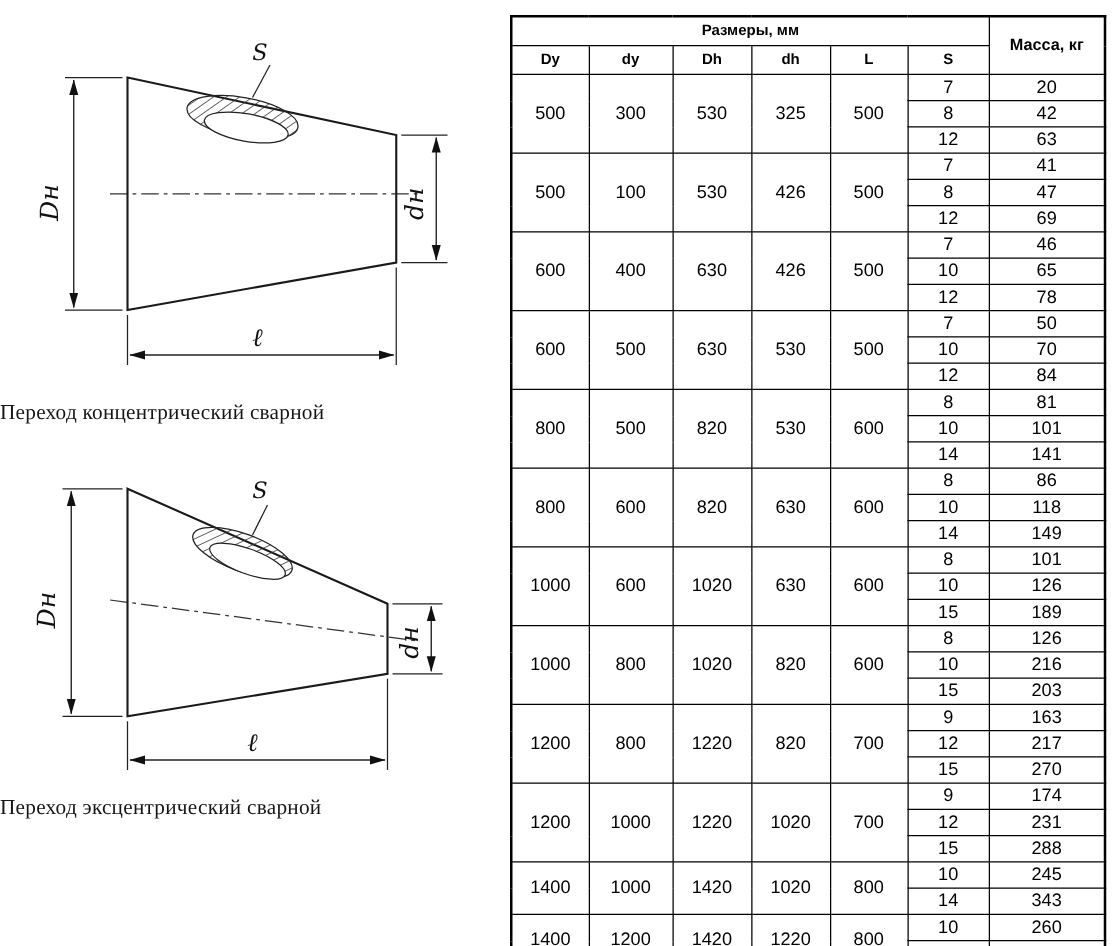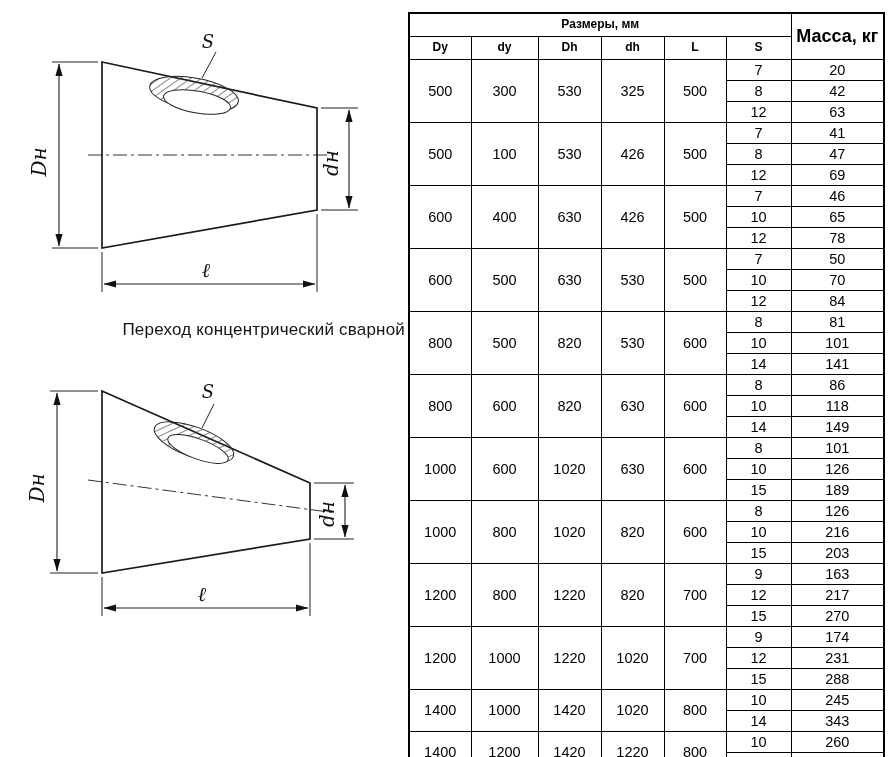--- a/index.html
+++ b/index.html
@@ -5,33 +5,33 @@
   html,body{margin:0;padding:0;background:#fff;}
   .page{
     position:relative;width:891px;height:757px;background:#ffffff;
     font-family:"Liberation Sans",sans-serif;color:#111;overflow:hidden;
   }
   .drawings{position:absolute;left:0;top:0;width:405px;}
   figure{margin:0;}
   .fig1 svg{display:block;margin:10px 0 0 2px;}
   .fig2 svg{display:block;margin:36px 0 0 2px;}
   figcaption{
-    text-align:right;font-size:17px;margin-top:10px;color:#151515;letter-spacing:.2px;
+    text-align:left;font-size:17px;margin-top:10px;color:#151515;letter-spacing:.2px;font-family:Liberation Serif, serif;
   }
   .table-wrap{position:absolute;left:408px;top:12px;}
   table{
     border-collapse:collapse;table-layout:fixed;width:475px;background:#fff;
     border:2px solid #000;
   }
   th,td{
     border:1px solid #000;text-align:center;vertical-align:middle;
     padding:0;font-size:14.5px;line-height:1.15;color:#000;
   }
   thead th{font-weight:bold;font-size:12px;height:22px;}
-  th.mass-h{font-size:18px;}
+  th.mass-h{font-size:13px;}
   tbody td{height:20px;}
   .dim-label{font-family:"DejaVu Serif",serif;font-style:italic;font-size:20px;fill:#111;}
   .s-label{font-family:"DejaVu Serif",serif;font-style:italic;font-size:18px;fill:#111;}
   .thin{stroke:#222;stroke-width:1;}
   .body-line{stroke:#1a1a1a;stroke-width:1.7;fill:none;}
   .dimline{stroke:#222;stroke-width:1.1;}
   .centerline{stroke:#333;stroke-width:1;stroke-dasharray:14 4 3 4;}
 </style>
 </head>
 <body>
@@ -106,20 +106,21 @@
         <line class="thin" x1="312" y1="107" x2="352" y2="107"></line>
         <line class="thin" x1="312" y1="163" x2="352" y2="163"></line>
         <line class="dimline" x1="343" y1="109" x2="343" y2="161" marker-start="url(#arr2)" marker-end="url(#arr2)"></line>
         <text class="dim-label" x="332" y="138" text-anchor="middle" transform="rotate(-90 332 138)">dн</text>
 
         <line class="thin" x1="100" y1="201" x2="100" y2="240"></line>
         <line class="thin" x1="308" y1="167" x2="308" y2="240"></line>
         <line class="dimline" x1="102" y1="232" x2="306" y2="232" marker-start="url(#arr2)" marker-end="url(#arr2)"></line>
         <text class="dim-label" x="200" y="225" text-anchor="middle">ℓ</text>
       </svg>
+      <figcaption>Переход эксцентрический сварной</figcaption>
     </figure>
 
   </div>
 
   <div class="table-wrap">
     <table>
       <colgroup>
         <col style="width:62px">
           <col style="width:67px">
           <col style="width:63px">

